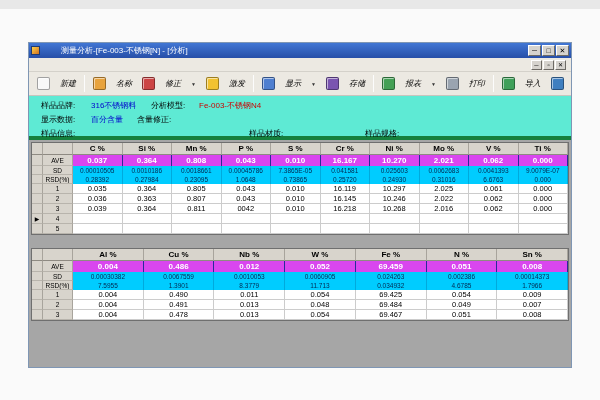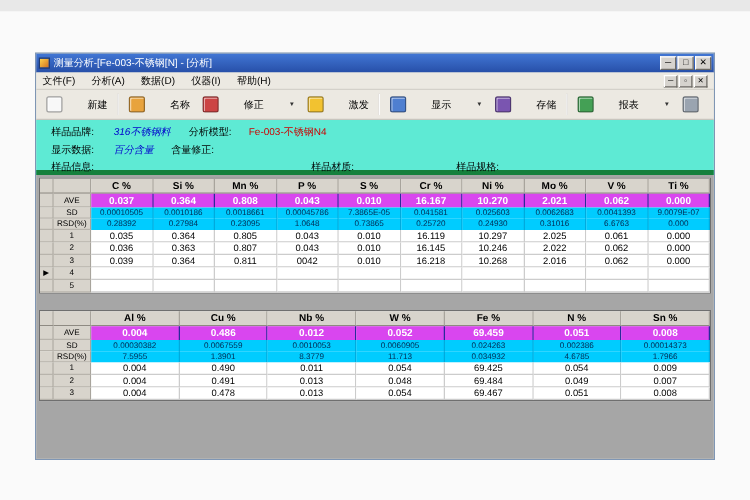--- a/index.html
+++ b/index.html
@@ -11,21 +11,21 @@
   .top-strip { position:absolute; left:0; top:0; width:600px; height:9px; background:#e8e8e8; }
 
   .app-window {
     position:absolute; left:28px; top:42px; width:544px; height:326px;
     background:#ece9e2; border:1px solid #7f96b4; display:flex; flex-direction:column;
   }
 
   
   .titlebar {
     height:15px; background:linear-gradient(to bottom,#4176d4,#274fa8);
-    display:flex; align-items:center; padding:0 2px; gap:3px; flex:none;
+    display:flex; align-items:center; padding:0 2px; gap:21px; flex:none;
   }
   .app-icon { width:9px; height:9px; background:linear-gradient(135deg,#ffd24a,#d07020); border:1px solid #203a70; flex:none; }
   .title-text { flex:1; color:#fff; font-size:8px; white-space:nowrap; overflow:hidden; }
   .win-btn {
     width:13px; height:11px; background:#d6d3ce; border:1px solid;
     border-color:#ffffff #6d6a65 #6d6a65 #ffffff; font-size:7px; line-height:9px;
     text-align:center; color:#000; flex:none;
   }
 
   
@@ -39,33 +39,33 @@
     width:11px; height:10px; background:#d6d3ce; border:1px solid;
     border-color:#ffffff #6d6a65 #6d6a65 #ffffff; font-size:6px; line-height:8px;
     text-align:center; flex:none;
   }
 
   
   .toolbar {
     height:24px; display:flex; align-items:center; padding:0 4px; gap:2px;
     background:#ece9e2; border-bottom:1px solid #c8c5be; flex:none; overflow:hidden;
   }
-  .tb-btn { display:flex; align-items:center; gap:20px; padding:2px 3px; font-size:8px; white-space:nowrap; border:1px solid transparent; }
+  .tb-btn { display:flex; align-items:center; gap:10px; padding:2px 3px; font-size:8px; white-space:nowrap; border:1px solid transparent;font-style:italic; }
   .tb-icon { width:13px; height:13px; border:1px solid rgba(0,0,0,.35); border-radius:2px; flex:none;
              box-shadow:inset 1px 1px 0 rgba(255,255,255,.55); }
   .dd { font-size:5px; color:#333; }
   .tb-sep { width:1px; height:17px; background:#b4b1aa; border-right:1px solid #fcfcfc; margin:0 2px; flex:none; }
 
   
   .infopanel {
     height:44px; background:#5eead4; border-bottom:4px solid #15803d;
     position:relative; flex:none; font-size:8px; color:#000;
   }
   .ip { position:absolute; white-space:nowrap; }
-  .val-blue { color:#0000cc;font-style:italic; }
+  .val-blue { color:#0000cc; }
   .val-red  { color:#cc0000; }
   .r1 { top:4px; }  .r2 { top:18px; }  .r3 { top:32px; }
 
   
   .client { flex:1; background:#a6a6a6; padding:2px; overflow:hidden; }
   .grid { width:538px; border:1px solid #6f6f6f; background:#fff; }
   .grid2 { margin-top:13px; }
   .t-row { display:flex; width:100%; }
   .t-row.hdr { height:12px; }
   .t-row.ave { height:11px; }
@@ -91,27 +91,20 @@
     <span class="app-icon"></span>
     <span class="title-text">测量分析-[Fe-003-不锈钢[N] - [分析]</span>
     <span id="win-btns" style="display:flex;gap:1px;">
         <span class="win-btn">─</span>
         <span class="win-btn">□</span>
         <span class="win-btn">✕</span>
       </span>
   </div>
 
   <div class="menubar">
-    <span id="menu-items" style="display:flex;gap:13px;">
-        <span class="menu-item">文件(F)</span>
-        <span class="menu-item">分析(A)</span>
-        <span class="menu-item">数据(D)</span>
-        <span class="menu-item">仪器(I)</span>
-        <span class="menu-item">帮助(H)</span>
-      </span>
     <span class="spacer"></span>
     <span id="child-btns" style="display:flex;gap:1px;">
         <span class="child-btn">─</span>
         <span class="child-btn">▫</span>
         <span class="child-btn">✕</span>
       </span>
   </div>
 
   <div class="toolbar" id="toolbar">
       <div class="tb-btn">

